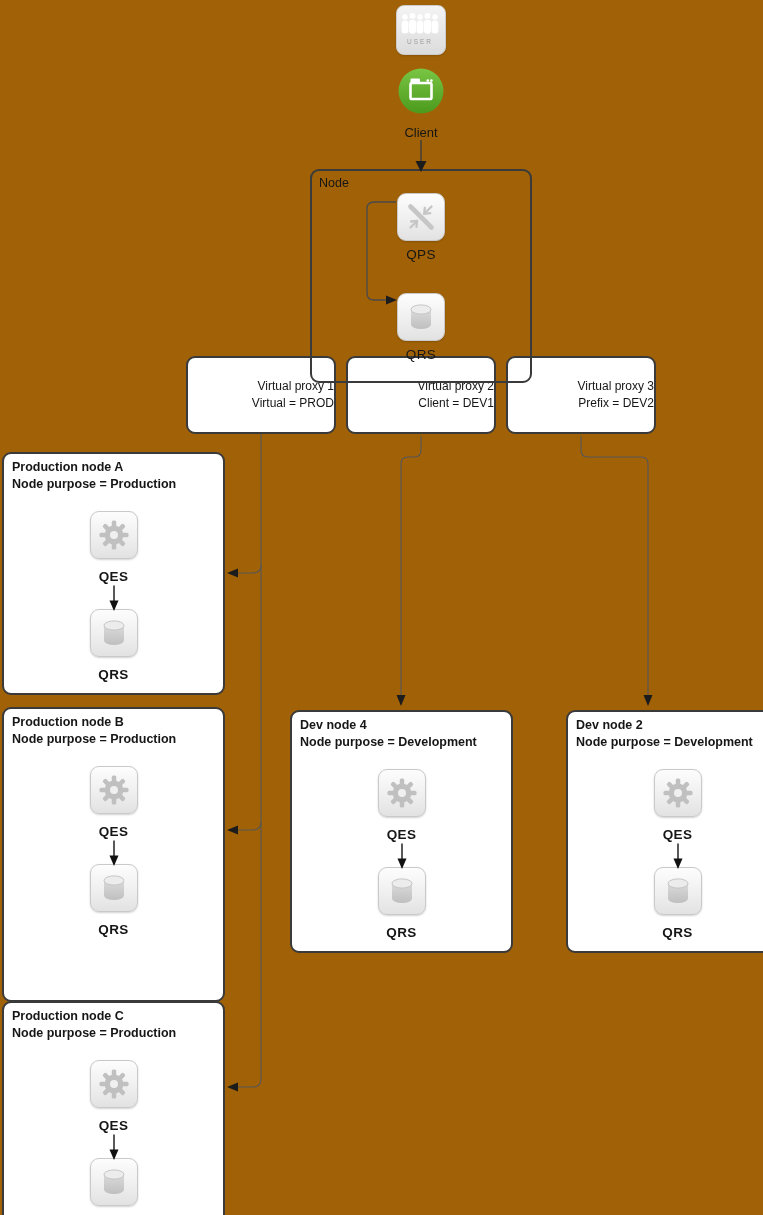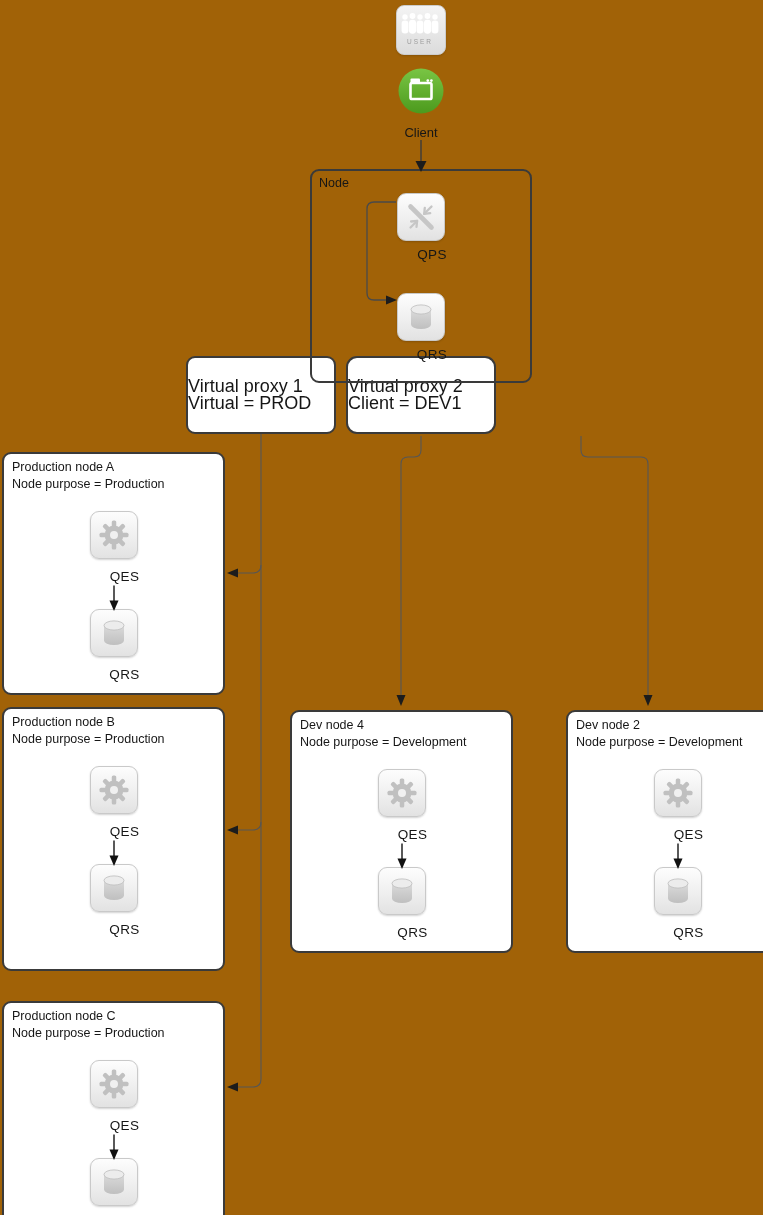--- a/index.html
+++ b/index.html
@@ -2,31 +2,31 @@
 <html><head>
 <meta charset="utf-8">
 <style>
   html,body{margin:0;padding:0;background:#ffffff;}
   #stage{position:relative;width:763px;height:1215px;background:#a16207;
          font-family:"Liberation Sans","DejaVu Sans",sans-serif;color:#161616;overflow:hidden;}
 
   
   .box{position:absolute;box-sizing:border-box;border:2.5px solid #3a3a3a;border-radius:9px;background:#fff;}
   .gateway{background:transparent;z-index:4;}
-  .vp{z-index:3;display:flex;flex-direction:column;align-items:flex-start;justify-content:center;
-      text-align:center;font-size:18px;line-height:17px;}
-  .node{z-index:3;}
+  .vp{z-index:3;display:flex;flex-direction:column;align-items:flex-end;justify-content:center;
+      text-align:center;font-size:12px;line-height:17px;}
+  .node{z-index:3;font-weight:bold;}
   .hdr{position:absolute;left:8px;top:5px;right:6px;font-size:12.5px;line-height:16.5px;}
 
   
   .tile{position:absolute;left:50%;margin-left:-24px;width:48px;height:48px;border-radius:9px;
         background:linear-gradient(180deg,#fdfdfd 0%,#efefef 55%,#e2e2e2 100%);
         border:1px solid #c9c9c9;box-shadow:0 1px 2px rgba(0,0,0,.18);
         display:flex;align-items:center;justify-content:center;box-sizing:border-box;}
-  .svc{position:absolute;left:0;width:100%;text-align:center;font-size:13.5px;letter-spacing:.4px;padding-left:11px;}
+  .svc{position:absolute;left:0;width:100%;text-align:center;font-size:13.5px;letter-spacing:.4px;}
   .mini-arrow{position:absolute;left:50%;margin-left:-8px;top:131px;z-index:2;}
 
   
   .user-tile{position:absolute;left:396px;top:5px;width:48px;height:48px;border-radius:8px;
         background:linear-gradient(180deg,#f4f4f4,#dcdcdc);border:1px solid #cccccc;
         box-shadow:0 1px 2px rgba(0,0,0,.15);z-index:2;}
   .client-circle{position:absolute;left:398px;top:68px;width:46px;height:46px;z-index:2;}
   .client-label{position:absolute;left:371px;top:125px;width:100px;text-align:center;font-size:13px;z-index:2;}
 
   #connectors{position:absolute;left:0;top:0;z-index:5;pointer-events:none;}
@@ -133,24 +133,28 @@
           <use href="#cylinder"></use>
         </svg>
     </div>
     <div class="svc" style="top:176px;">QRS</div>
   </div>
 
   <div class="box vp" style="left:186px;top:356px;width:150px;height:78px;">
     <div>Virtual proxy 1</div>
     <div>Virtual = PROD</div>
   </div>
-  <div class="box vp" style="left:346px;top:356px;width:150px;height:78px;border-radius:11px;">
+  <div class="box vp" style="left:346px;top:356px;width:150px;height:78px;">
     <div>Virtual proxy 2</div>
     <div>Client = DEV1</div>
   </div>
+  <div class="box vp" style="left:506px;top:356px;width:150px;height:78px;">
+    <div>Virtual proxy 3</div>
+    <div>Prefix = DEV2</div>
+  </div>
 
   <div class="box node" style="left:2px;top:452px;width:223px;height:243px;">
     <div class="hdr">
       <div>Production node A</div>
       <div>Node purpose = Production</div>
     </div>
     <div class="tile" style="top:57px;">
       <svg width="36" height="36" viewBox="0 0 36 36">
           <use href="#gear"></use>
         </svg>
@@ -160,21 +164,21 @@
         <use href="#qesqrs-arrow"></use>
       </svg>
     <div class="tile" style="top:155px;">
       <svg width="36" height="36" viewBox="0 0 36 36">
           <use href="#cylinder"></use>
         </svg>
       </div>
     <div class="svc" style="top:213px;">QRS</div>
   </div>
 
-  <div class="box node" style="left:2px;top:707px;width:223px;height:264px;">
+  <div class="box node" style="left:2px;top:707px;width:223px;height:295px;">
     <div class="hdr">
       <div>Production node B</div>
       <div>Node purpose = Production</div>
     </div>
     <div class="tile" style="top:57px;">
       <svg width="36" height="36" viewBox="0 0 36 36">
           <use href="#gear"></use>
         </svg>
       </div>
     <div class="svc" style="top:115px;">QES</div>

